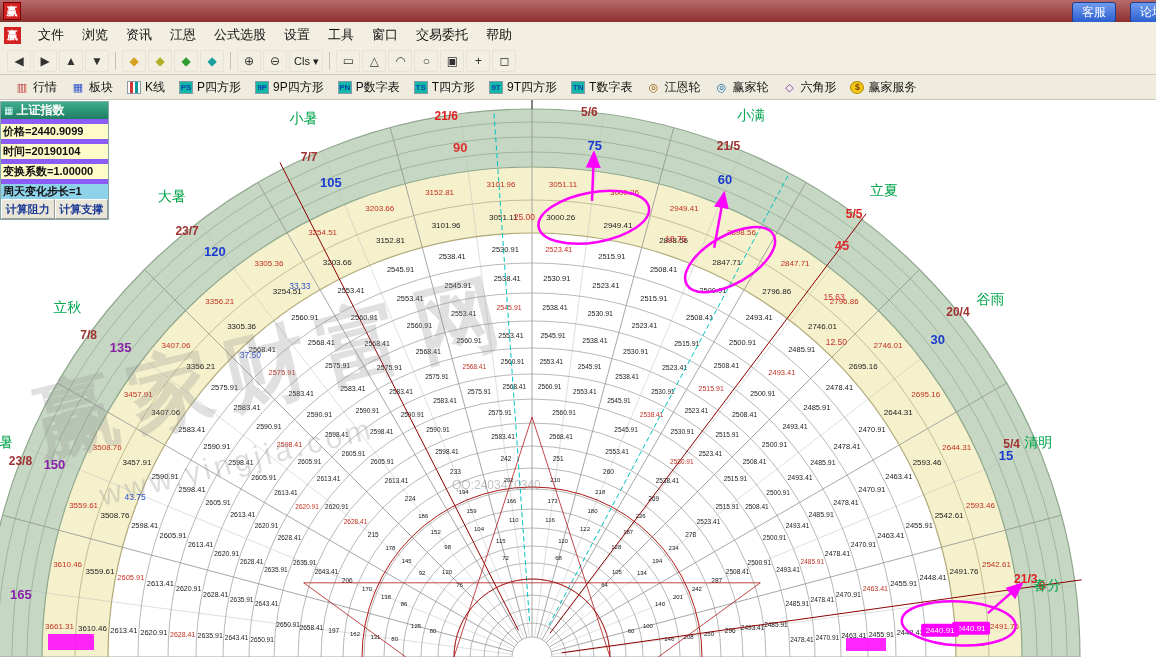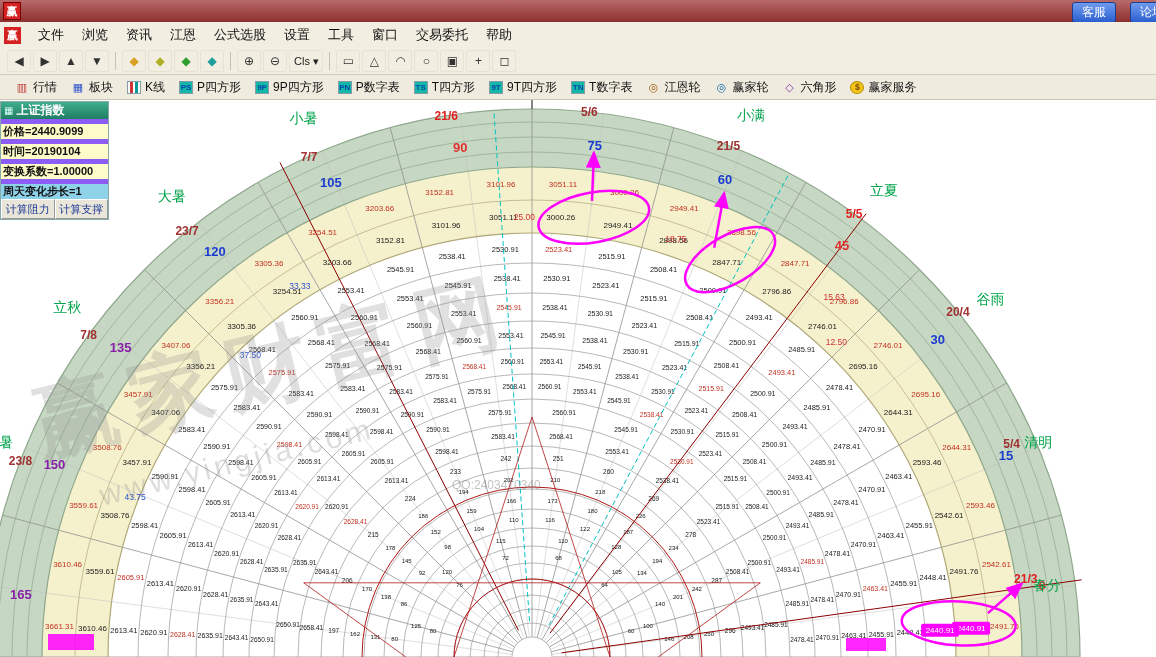--- a/index.html
+++ b/index.html
@@ -52,21 +52,21 @@
   
   .info-panel{position:absolute;left:0;top:1px;width:107px;z-index:6;border:1px solid #8aa;background:#fdfbd0;font-size:11px;}
   .ip-head{height:17px;background:linear-gradient(#3fae8c,#1f7d62);color:#fff;font-weight:bold;
     display:flex;align-items:center;padding-left:3px;gap:3px;font-size:12px;}
   .ip-head .hicn{font-size:10px;color:#dff;}
   .ip-row{height:15px;display:flex;align-items:center;padding-left:2px;background:#fdfbc8;
     border-top:5px solid #8b5cf6;color:#111;white-space:nowrap;font-weight:bold;}
   .ip-row.hl{background:#8ed2ea;}
   .ip-btns{display:flex;}
   .ip-btn{flex:1;height:18px;background:#e9e5d8;border:1px solid;border-color:#fff #999 #999 #fff;
-    color:#1c3a96;font-size:11px;font-weight:normal;display:flex;align-items:center;justify-content:center;cursor:pointer;}
+    color:#1c3a96;font-size:11px;font-weight:bold;display:flex;align-items:center;justify-content:center;cursor:pointer;}
 </style>
 </head>
 <body>
 
 <div id="app">
   <div class="titlebar">
     <span class="logo">赢</span>
     <span class="tb-btns" id="titlebar-buttons">
         <span class="tb-btn">客服</span>
         <span class="tb-btn">论坛</span>

